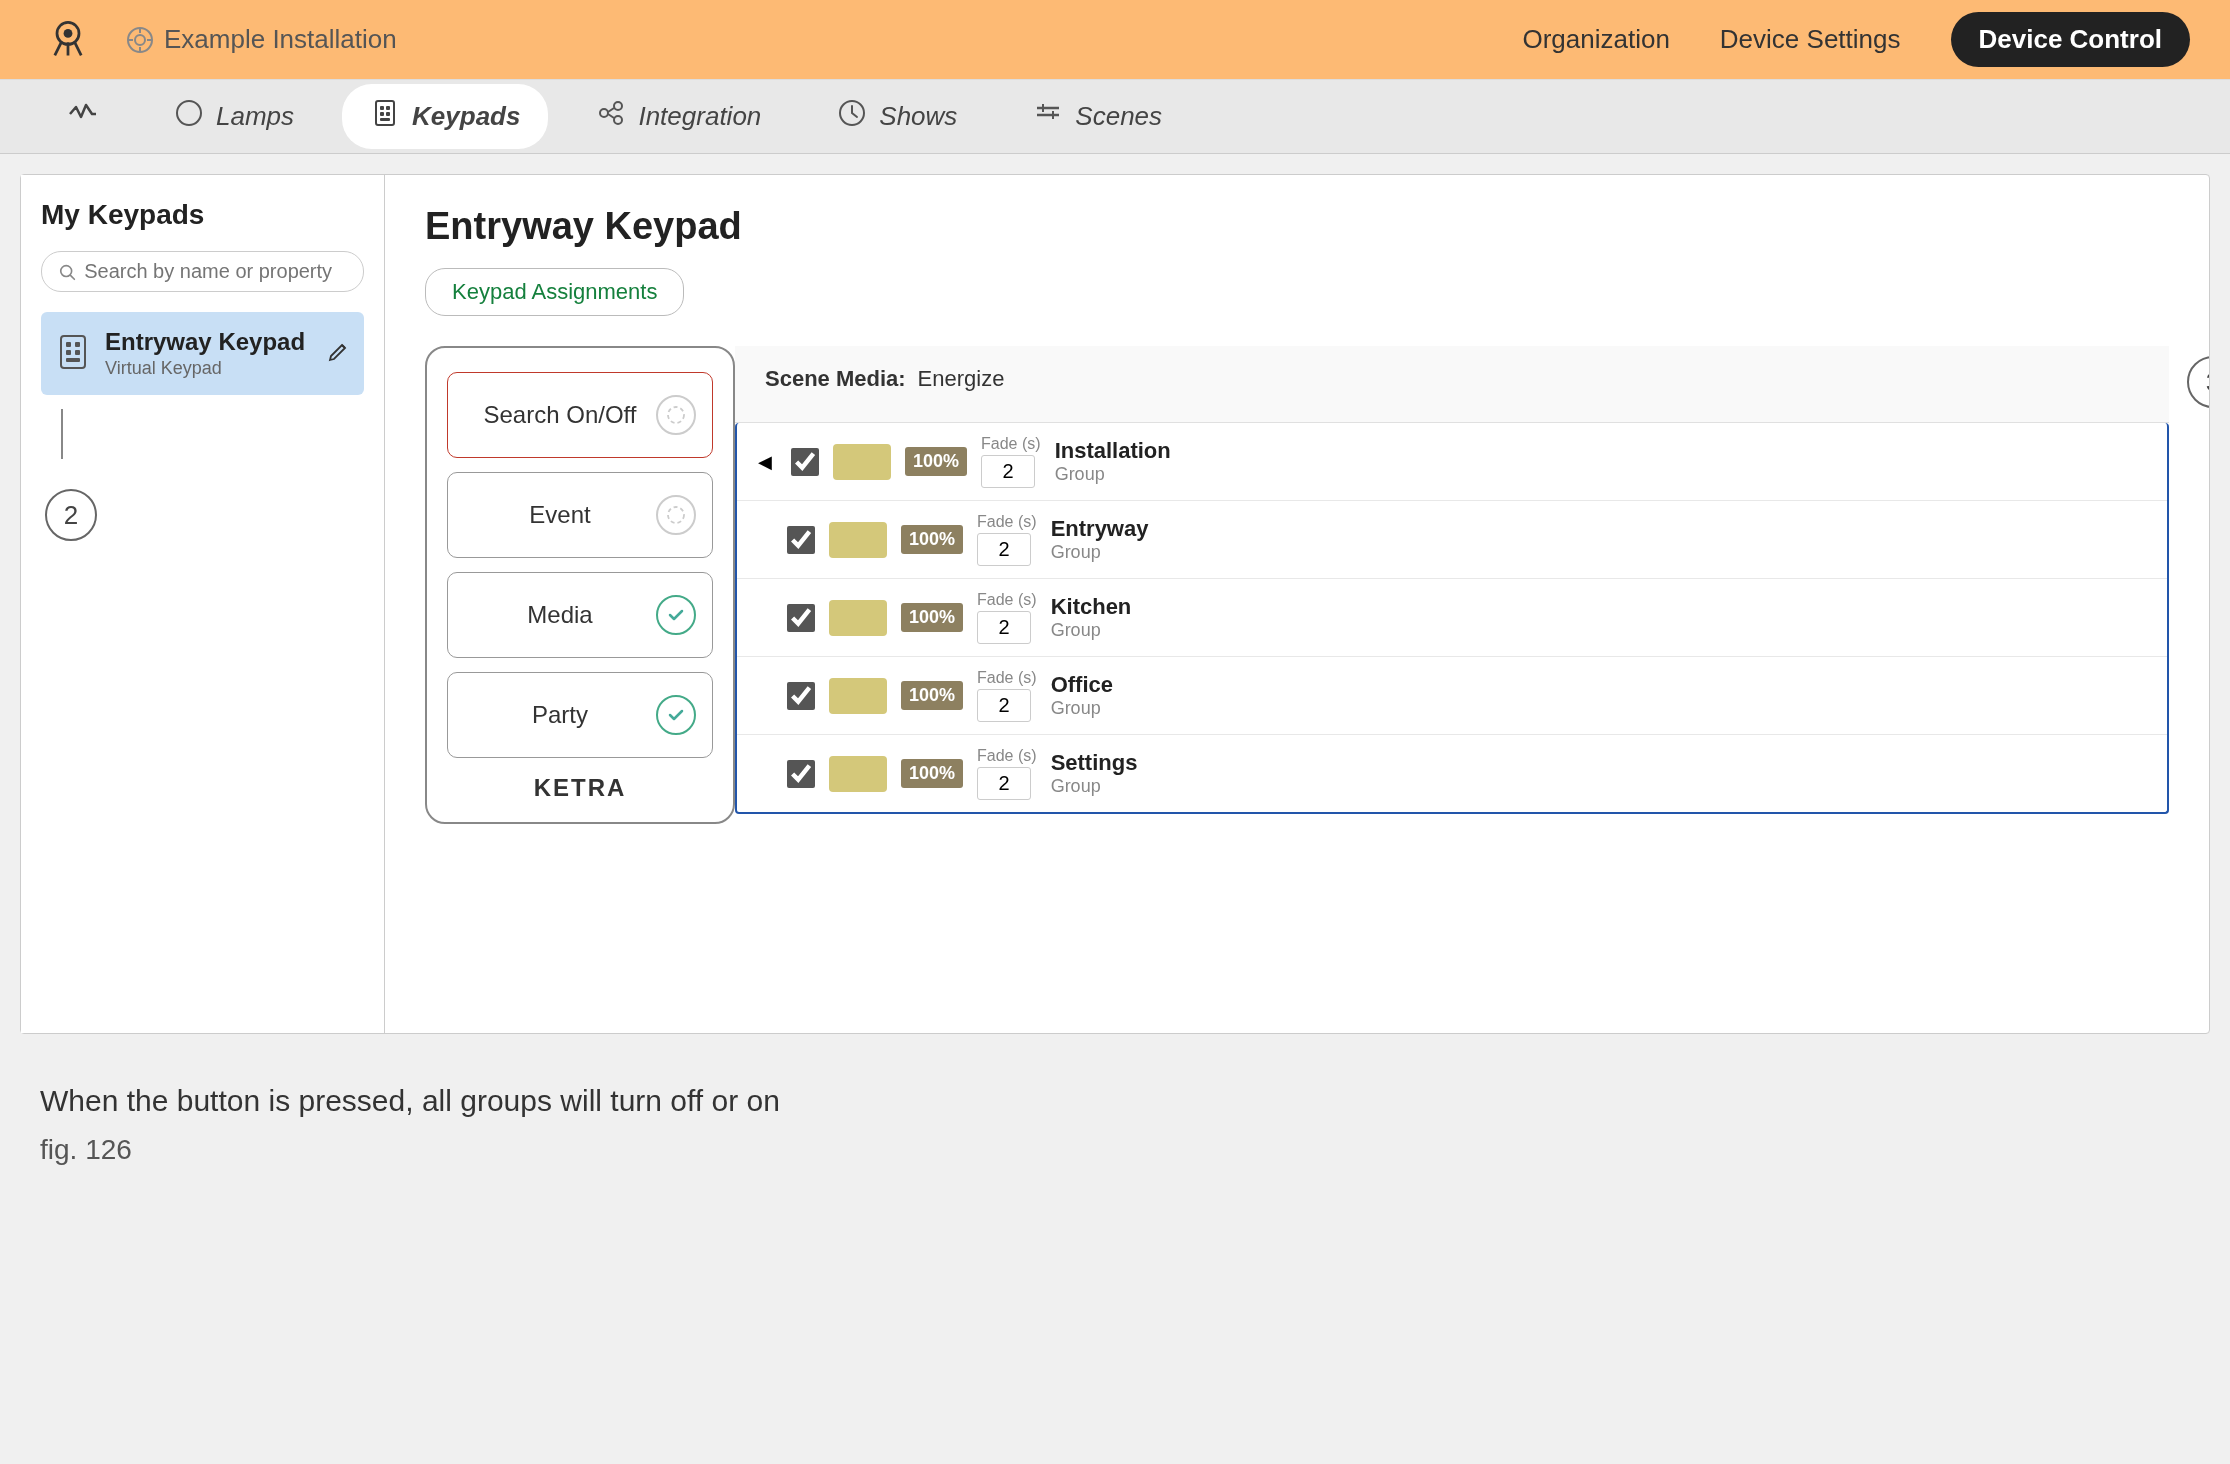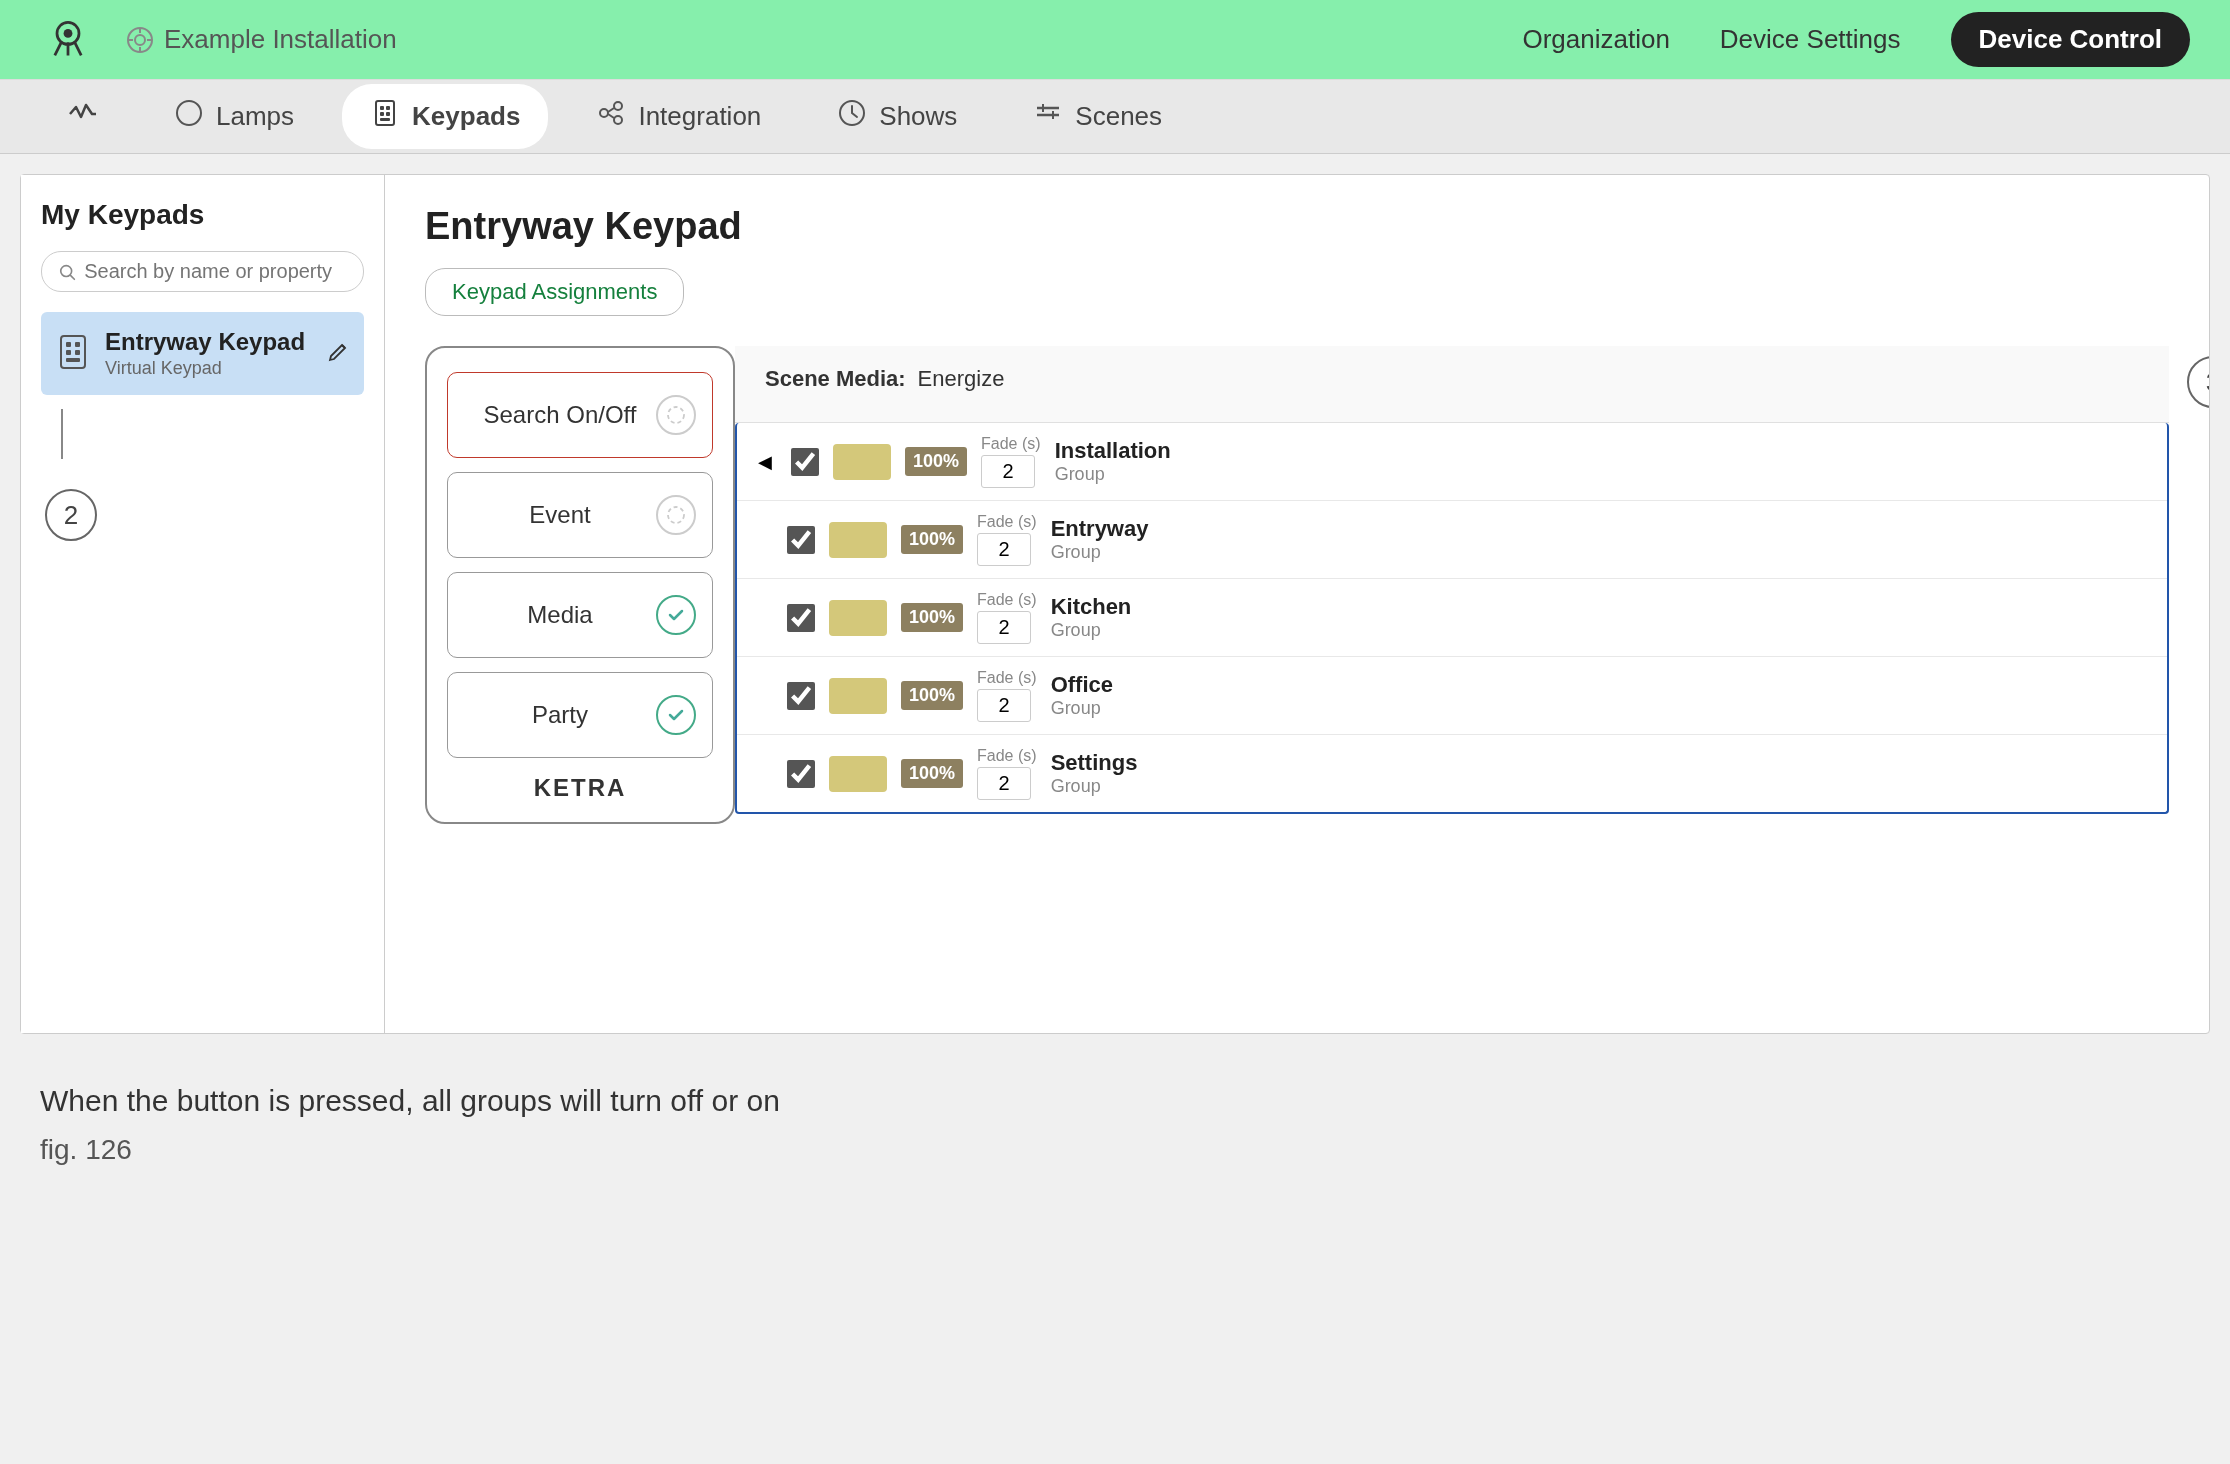--- a/index.html
+++ b/index.html
@@ -7,21 +7,21 @@
       font-family: -apple-system, BlinkMacSystemFont, 'Segoe UI', sans-serif;
       background: #f0f0f0;
       width: 2230px;
       min-height: 1464px;
     }
 
     
     .top-nav {
       display: flex;
       align-items: center;
-      background: #86efac;
+      background: #fdba74;
       border-bottom: 1px solid #ddd;
       padding: 0 40px;
       height: 80px;
     }
     .top-nav-logo {
       width: 56px;
       height: 56px;
       display: flex;
       align-items: center;
       justify-content: center;
@@ -58,20 +58,21 @@
 
     
     .second-nav {
       display: flex;
       align-items: center;
       background: #e8e8e8;
       border-bottom: 1px solid #ccc;
       padding: 16px 40px;
       height: 74px;
       gap: 20px;
+      font-style: italic;
     }
     .second-nav-item {
       display: flex;
       align-items: center;
       gap: 12px;
       padding: 14px 28px;
       border-radius: 30px;
       font-size: 26px;
       color: #444;
       cursor: pointer;

